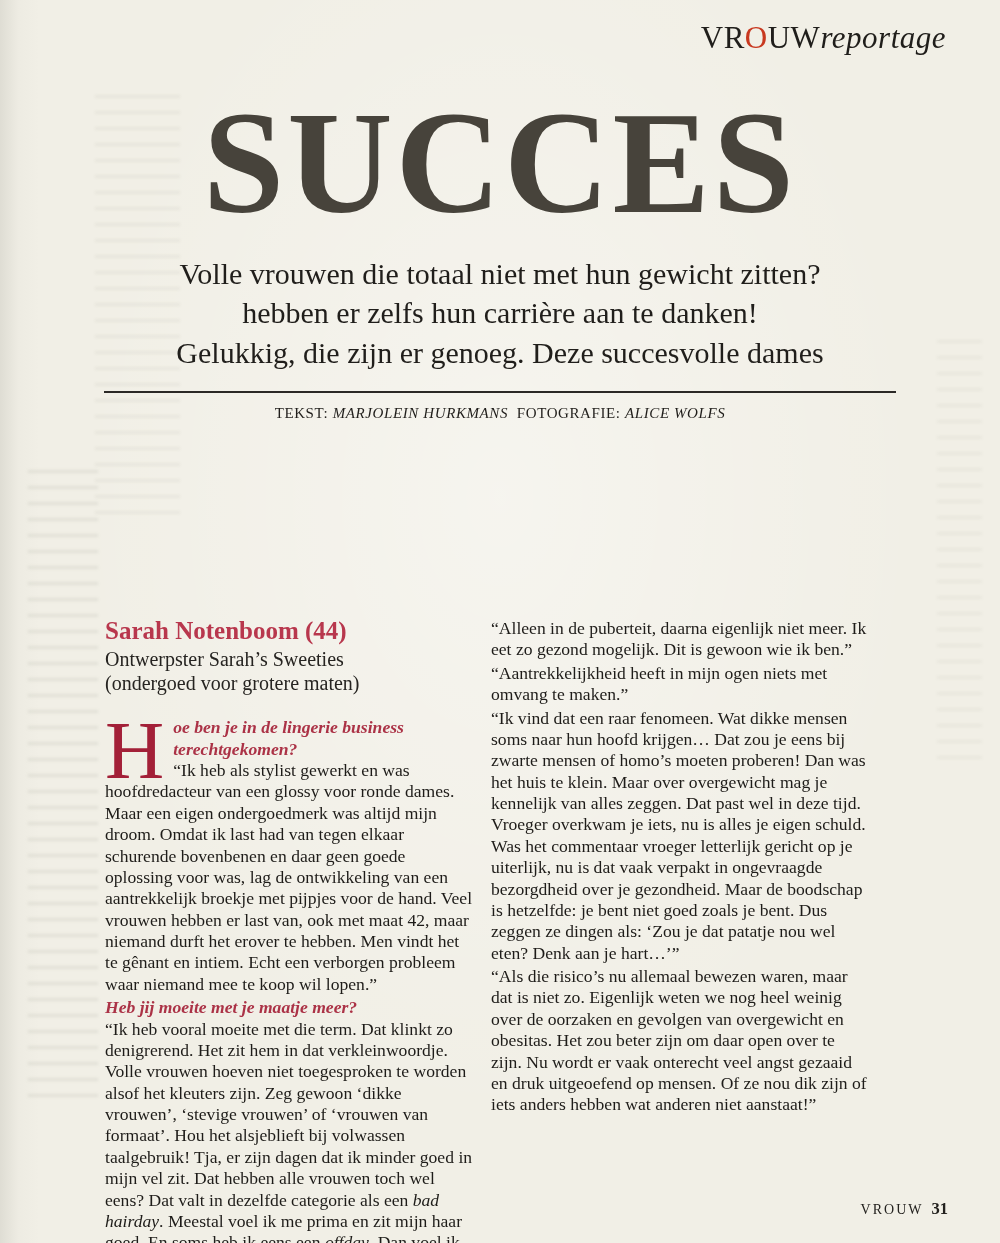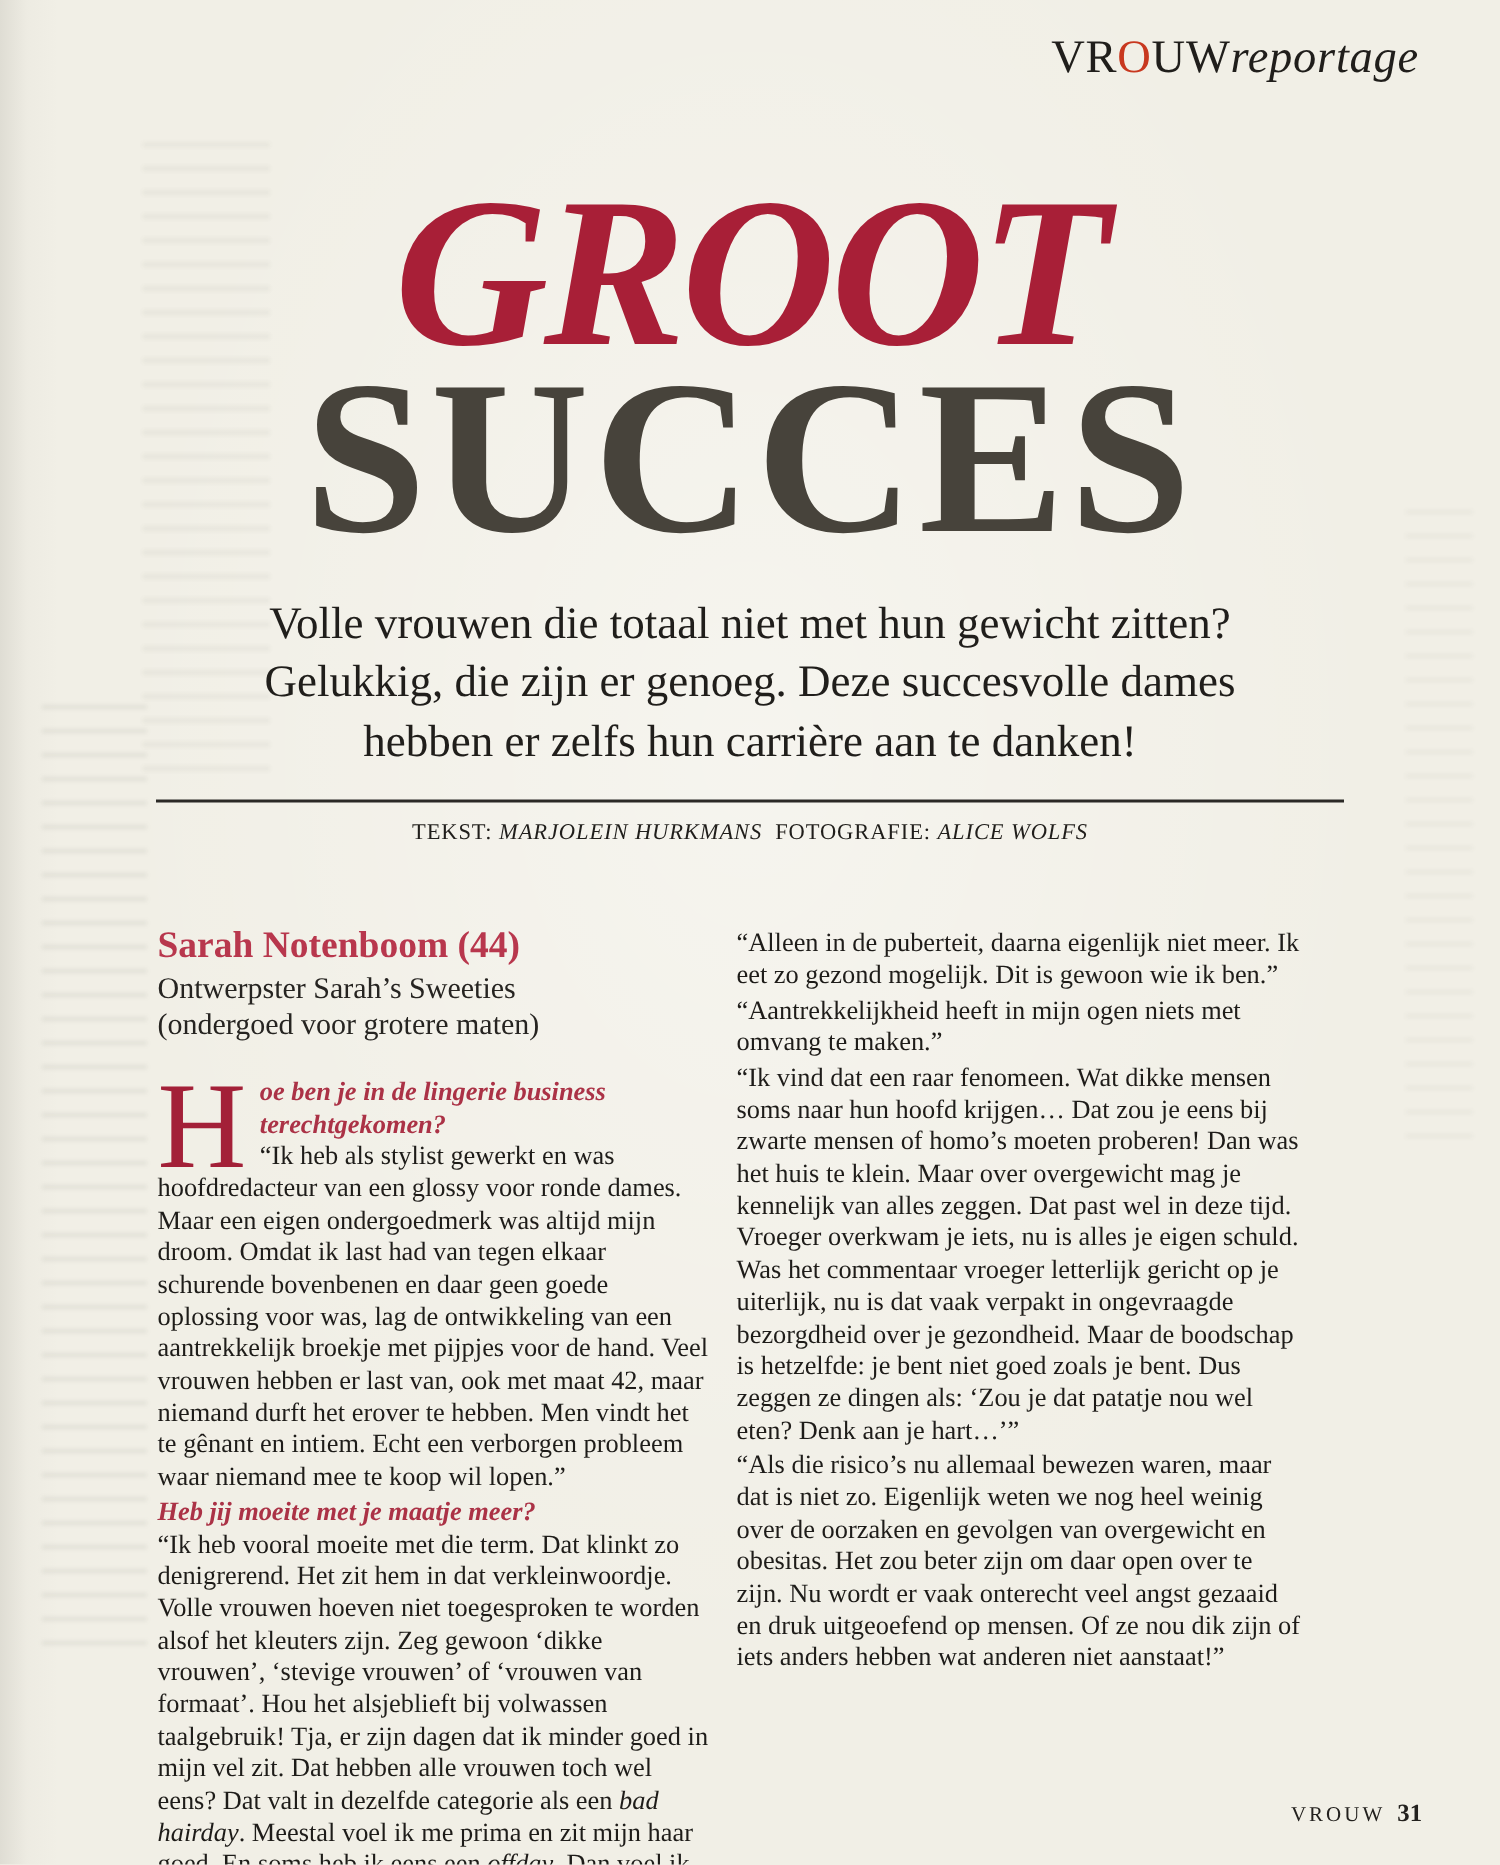--- a/index.html
+++ b/index.html
@@ -72,26 +72,25 @@
 
 <div class="page">
 
   <div class="bleed b1"></div>
   <div class="bleed b2"></div>
   <div class="bleed b3"></div>
 
   <div class="brand"><span>VR</span><span class="o">O</span><span>UW</span><span class="suffix">reportage</span></div>
 
   <div class="hero">
-    <div class="title-groot">GROOT</div>
     <div class="title-succes">SUCCES</div>
     <div class="intro">
       <div>Volle vrouwen die totaal niet met hun gewicht zitten?</div>
+      <div>hebben er zelfs hun carrière aan te danken!</div>
       <div>Gelukkig, die zijn er genoeg. Deze succesvolle dames</div>
-      <div>hebben er zelfs hun carrière aan te danken!</div>
     </div>
     <hr class="rule">
     <div class="credits">
       <span>TEKST:</span>
       <span class="nm">MARJOLEIN HURKMANS</span>&nbsp;
       <span>FOTOGRAFIE:</span>
       <span class="nm">ALICE WOLFS</span>
     </div>
   </div>
 

